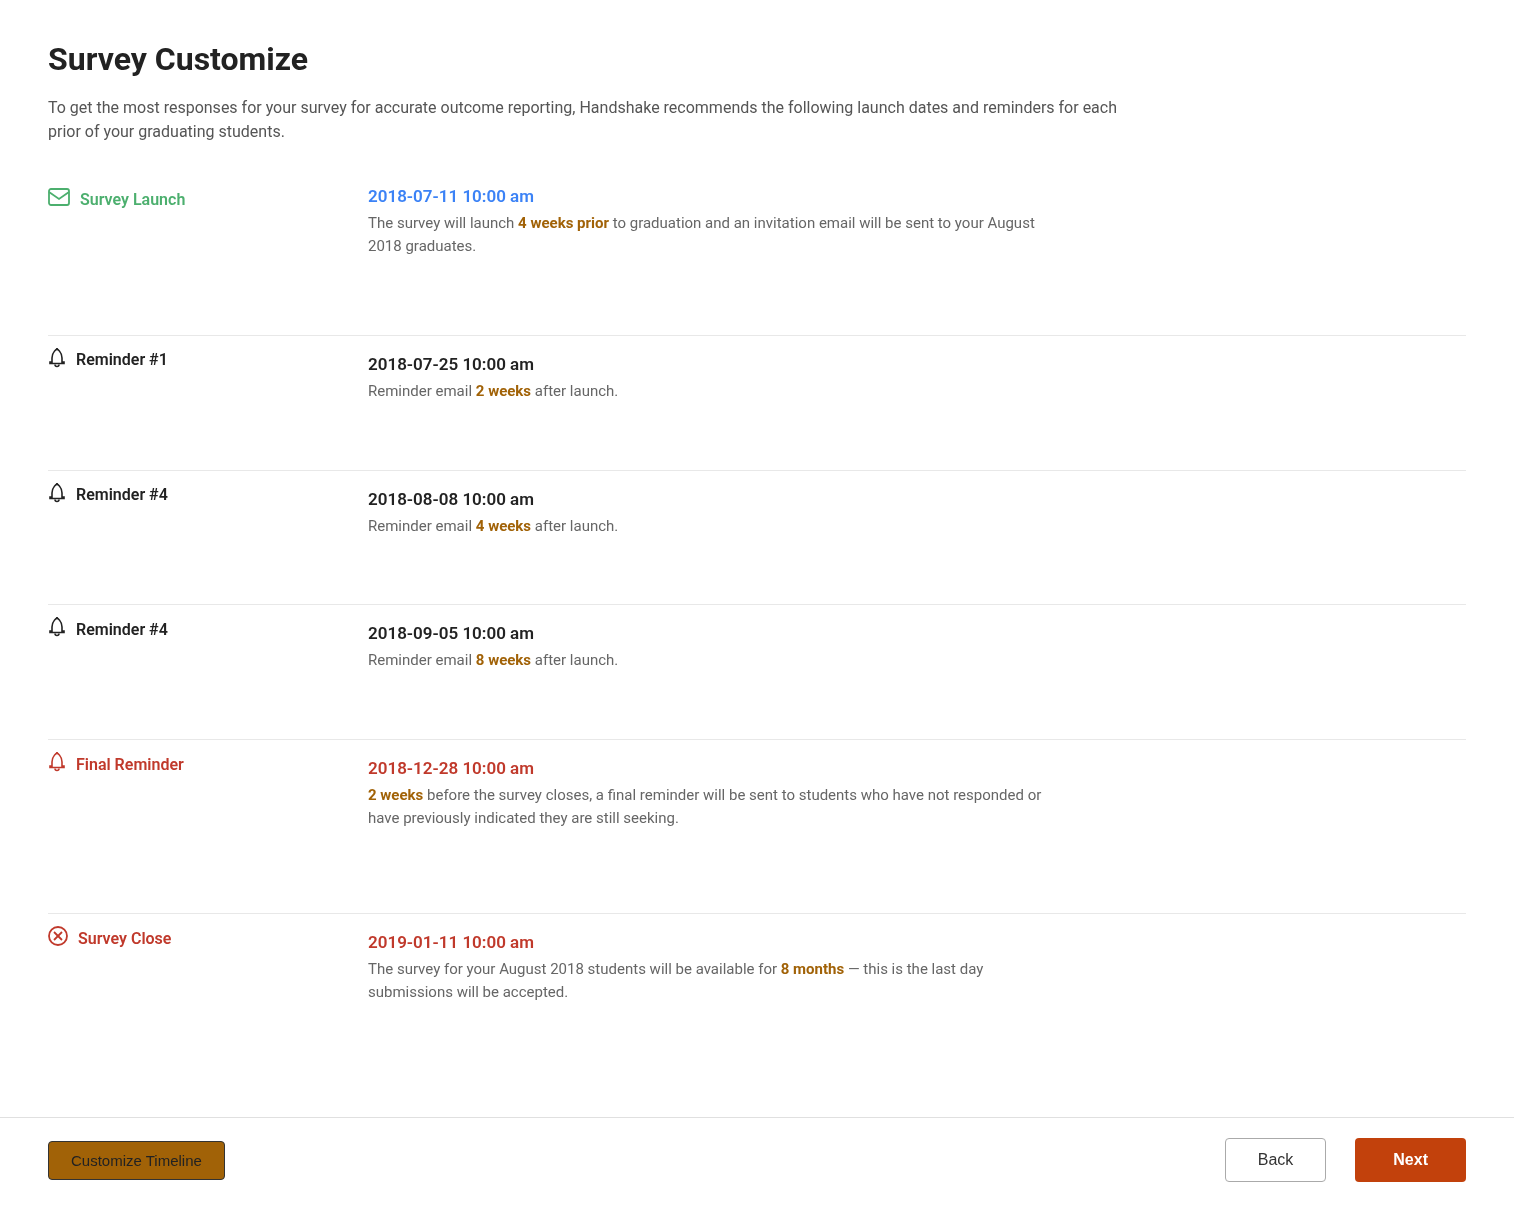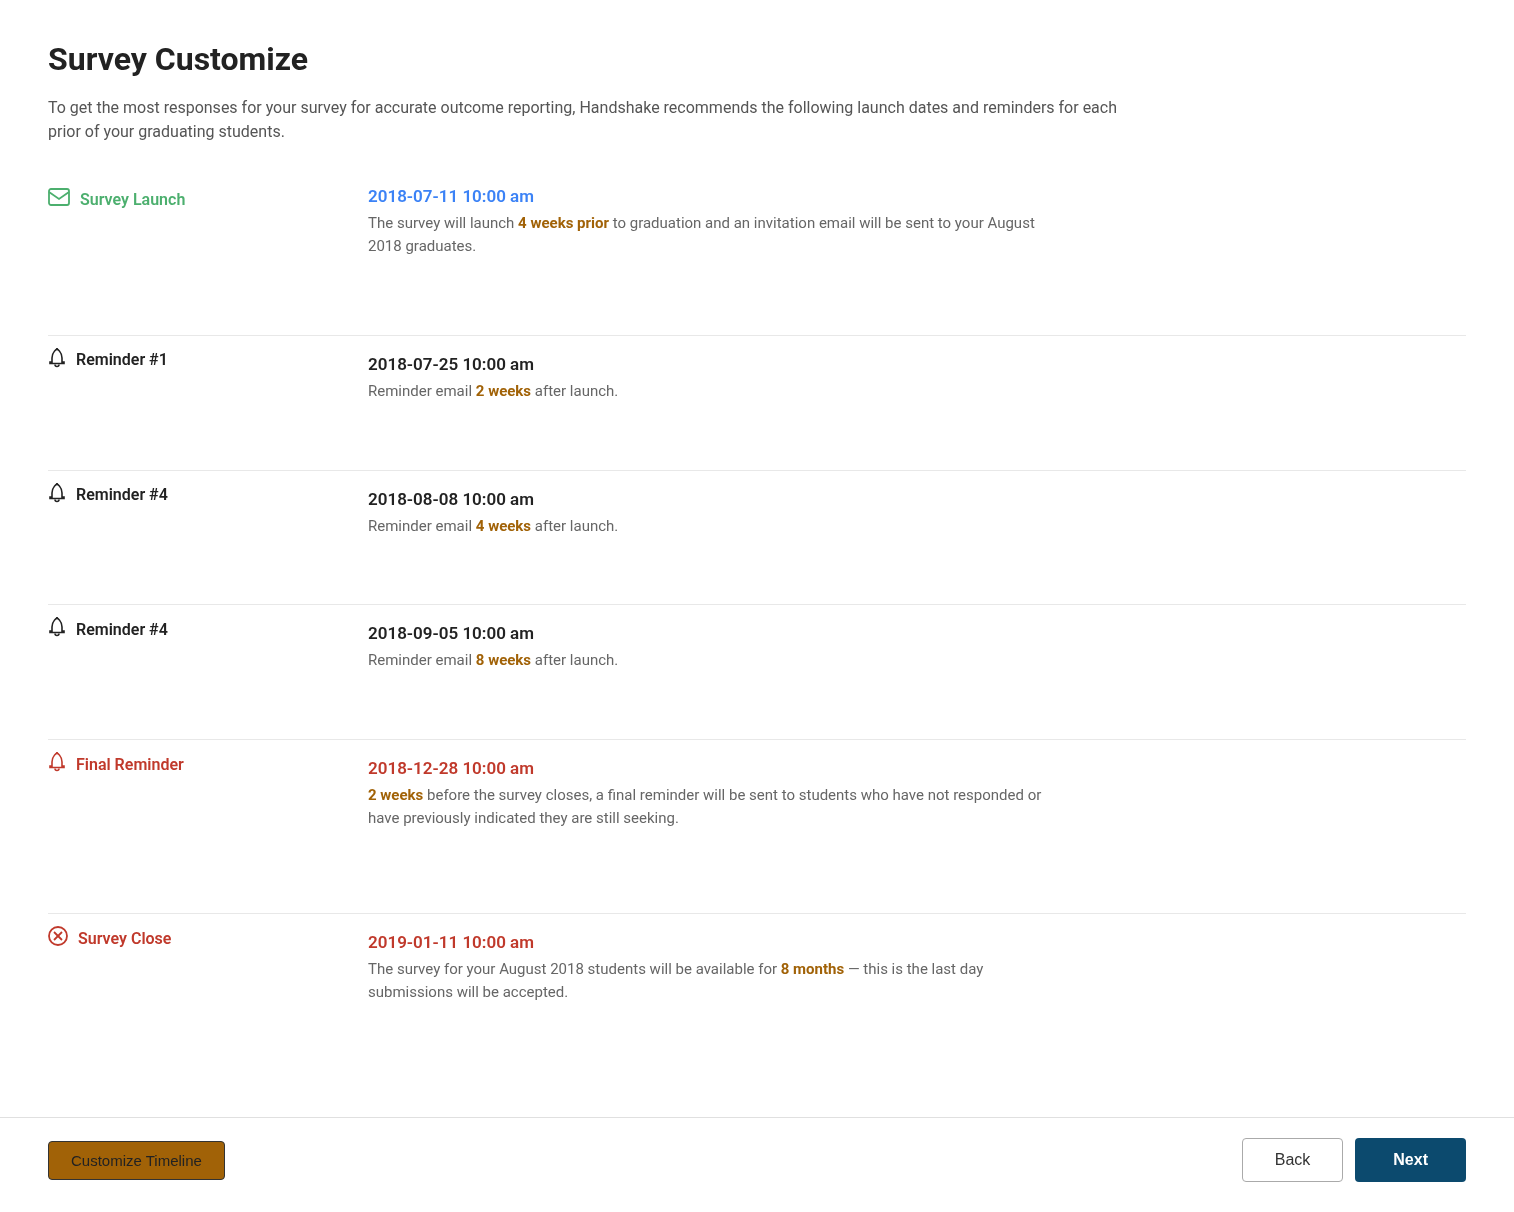--- a/index.html
+++ b/index.html
@@ -91,35 +91,35 @@
       border: 1.5px solid #333;
       padding: 10px 22px;
       font-size: 15px;
       font-weight: 500;
       cursor: pointer;
       border-radius: 4px;
       color: #222;
     }
     .footer-right {
       display: flex;
-      gap: 12px;
+      gap: 29px;
       border-radius: 22px;
     }
     .btn-back {
       background: #fff;
       border: 1.5px solid #aaa;
       padding: 12px 32px;
       font-size: 16px;
       font-weight: 500;
       cursor: pointer;
       border-radius: 4px;
       color: #333;
     }
     .btn-next {
-      background: #0c4a6e;
+      background: #c2410c;
       border: none;
       padding: 12px 38px;
       font-size: 16px;
       font-weight: 600;
       cursor: pointer;
       border-radius: 4px;
       color: #fff;
     }
   </style>
 </head>

